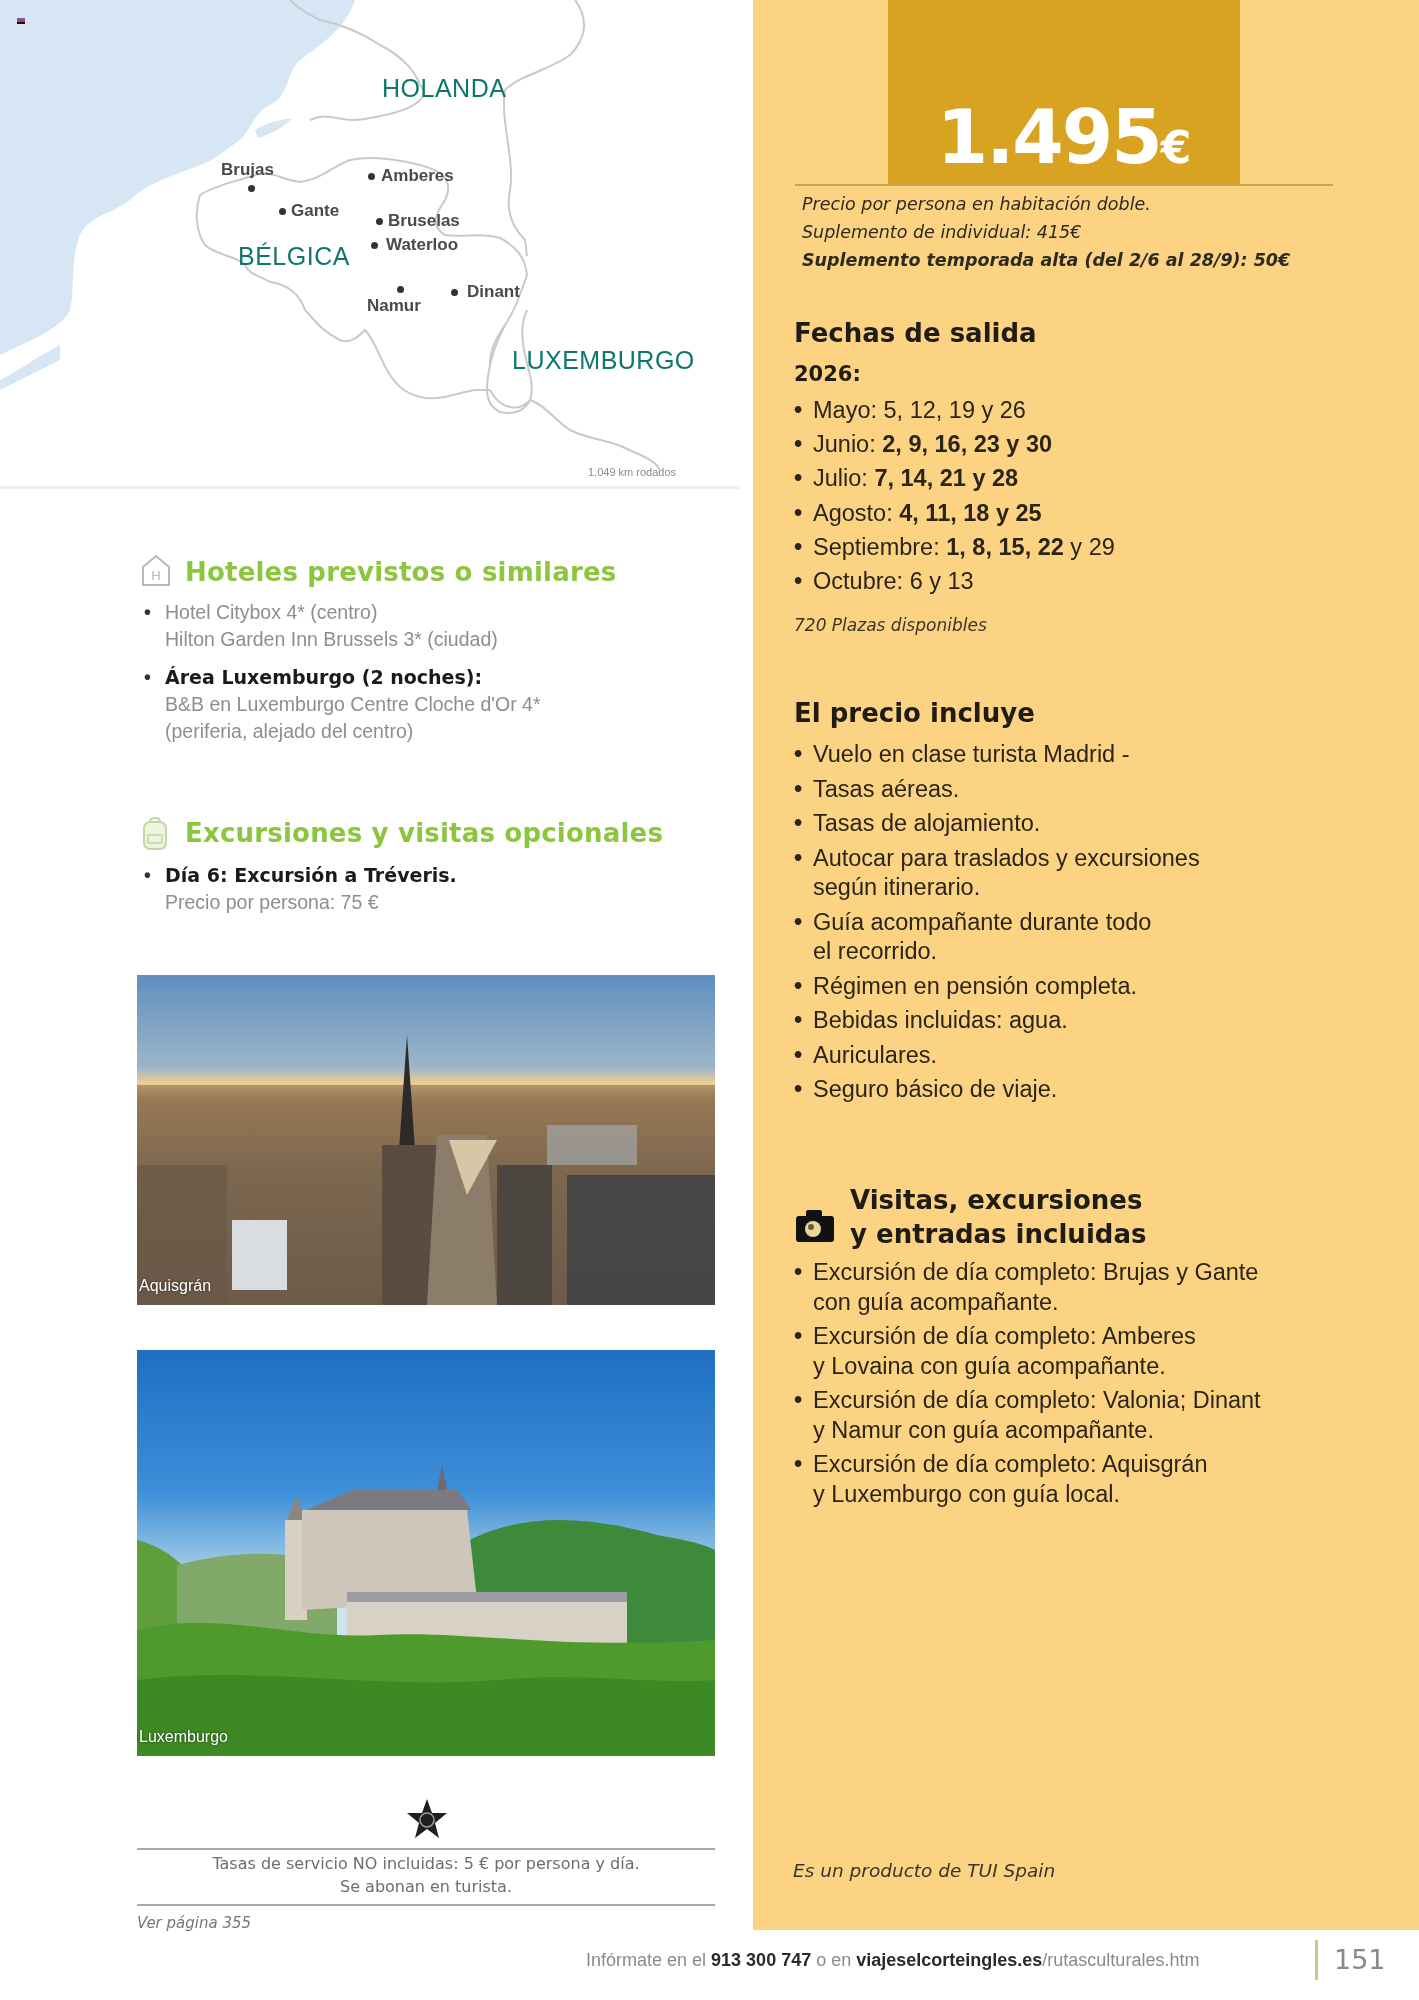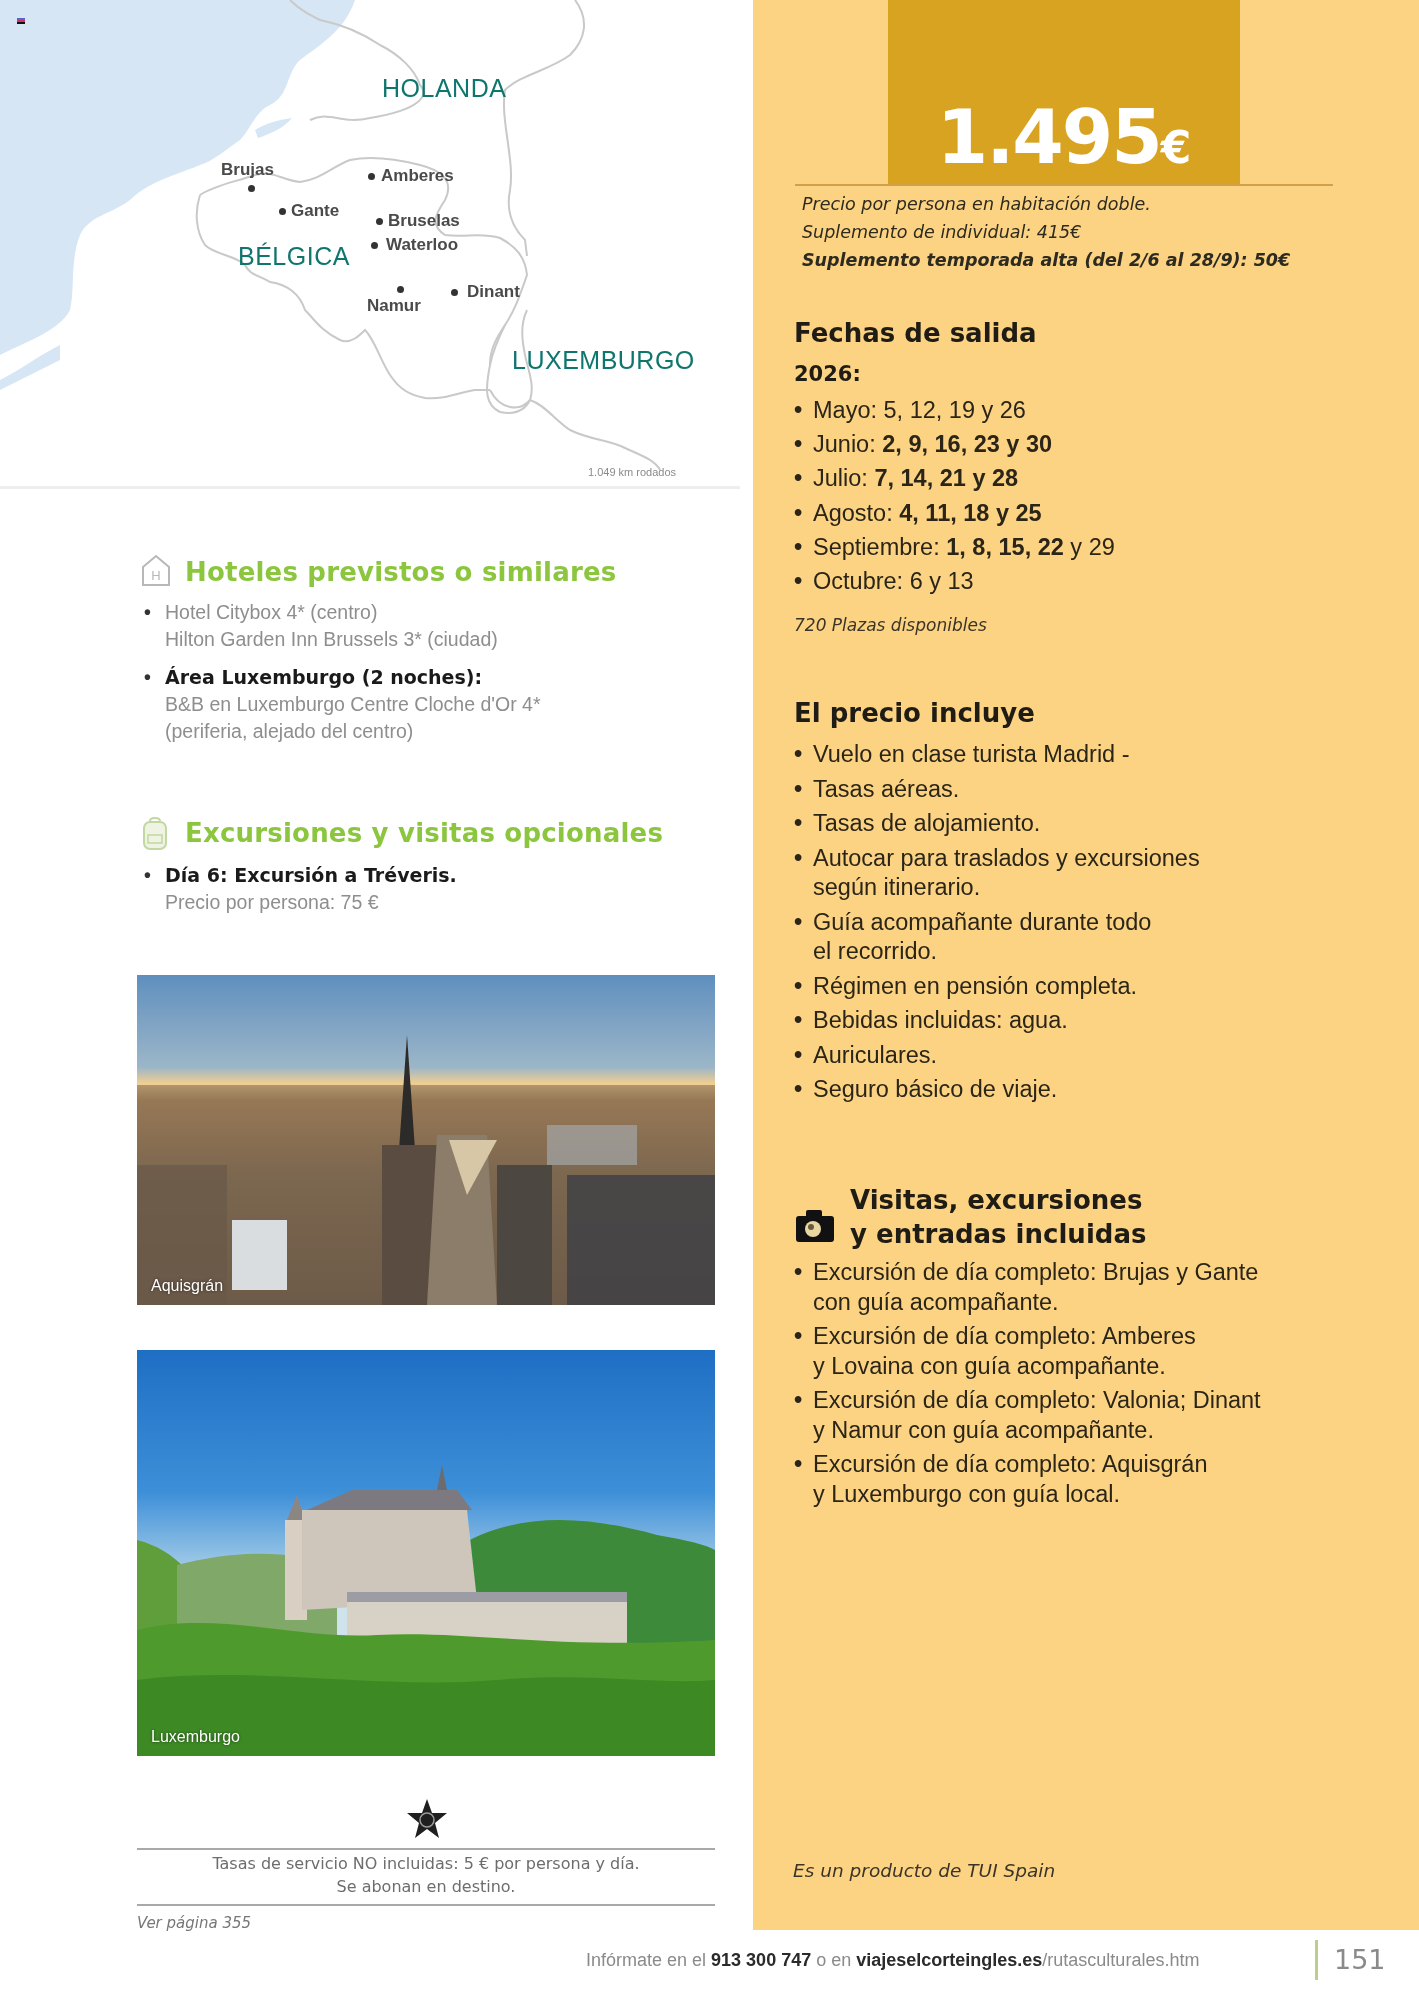--- a/index.html
+++ b/index.html
@@ -21,21 +21,21 @@
   
   .sec-title { position: absolute; font-family: "DejaVu Sans", sans-serif; font-weight: bold; font-size: 26px; color: #8cc63f; white-space: nowrap; letter-spacing: 0.2px; }
   .sec-icon { position: absolute; }
   .hotel-list { position: absolute; list-style: none; font-size: 19.5px; line-height: 27px; }
   .hotel-list li { position: relative; padding-left: 25px; margin-bottom: 11px; }
   .hotel-list li::before { content: "•"; position: absolute; left: 4px; top: 0; color: #333; font-weight: bold; }
   .hotel-list .head { font-weight: bold; color: #1a1a1a; display: block; font-family: "DejaVu Sans", sans-serif; font-size: 19px; }
   .hotel-list .sub { color: #8e8e8e; display: block; }
 
   .photo { position: absolute; overflow: hidden; }
-  .photo .caption { position: absolute; left: 14px; bottom: 10px; color: #ffffff; font-size: 16px; text-shadow: 0 0 3px rgba(0,0,0,0.6); }
+  .photo .caption { position: absolute; left: 2px; bottom: 10px; color: #ffffff; font-size: 16px; text-shadow: 0 0 3px rgba(0,0,0,0.6); }
 
   #star-badge { position: absolute; left: 405px; top: 1797px; }
   .rule { position: absolute; height: 2px; background: #a9a9a9; }
   #tasas-note { position: absolute; left: 137px; top: 1852px; width: 578px; text-align: center; font-family: "DejaVu Sans", sans-serif; font-size: 16px; line-height: 23px; color: #6d6d6d; }
   #ver-pagina { position: absolute; left: 137px; top: 1914px; font-family: "DejaVu Sans", sans-serif; font-style: italic; font-size: 15px; color: #777; }
 
   
   #panel { position: absolute; left: 753px; top: 0; width: 666px; height: 1930px; background: #fcd383; }
   #price-box { position: absolute; left: 888px; top: 0; width: 352px; height: 185px; background: #d9a322; }
   #price-value { position: absolute; left: 888px; top: 92px; width: 352px; text-align: center; font-family: "DejaVu Sans", sans-serif; font-weight: bold; font-size: 74px; line-height: 90px; color: #ffffff; letter-spacing: -2px; }
@@ -183,21 +183,21 @@
 
 <div id="star-badge">
   <svg width="44" height="44" viewBox="0 0 44 44">
     <polygon points="22,2 27,16 42,16 30,26 34,41 22,32 10,41 14,26 2,16 17,16" fill="#1f1f1f"></polygon>
     <circle cx="22" cy="23" r="7" fill="none" stroke="#9a9a9a" stroke-width="1.5"></circle>
   </svg>
 </div>
 <div class="rule" style="left:137px; top:1848px; width:578px;"></div>
 <div id="tasas-note">
   <div>Tasas de servicio NO incluidas: 5 € por persona y día.</div>
-  <div>Se abonan en destino.</div>
+  <div>Se abonan en turista.</div>
 </div>
 <div class="rule" style="left:137px; top:1904px; width:578px;"></div>
 <div id="ver-pagina">Ver página 355</div>
 
 <div id="panel"></div>
 <div id="price-box"></div>
 <div id="price-value"><span>1.495</span><span class="cur">€</span></div>
 <div id="price-rule"></div>
 <div id="price-notes">
   <div>Precio por persona en habitación doble.</div>

